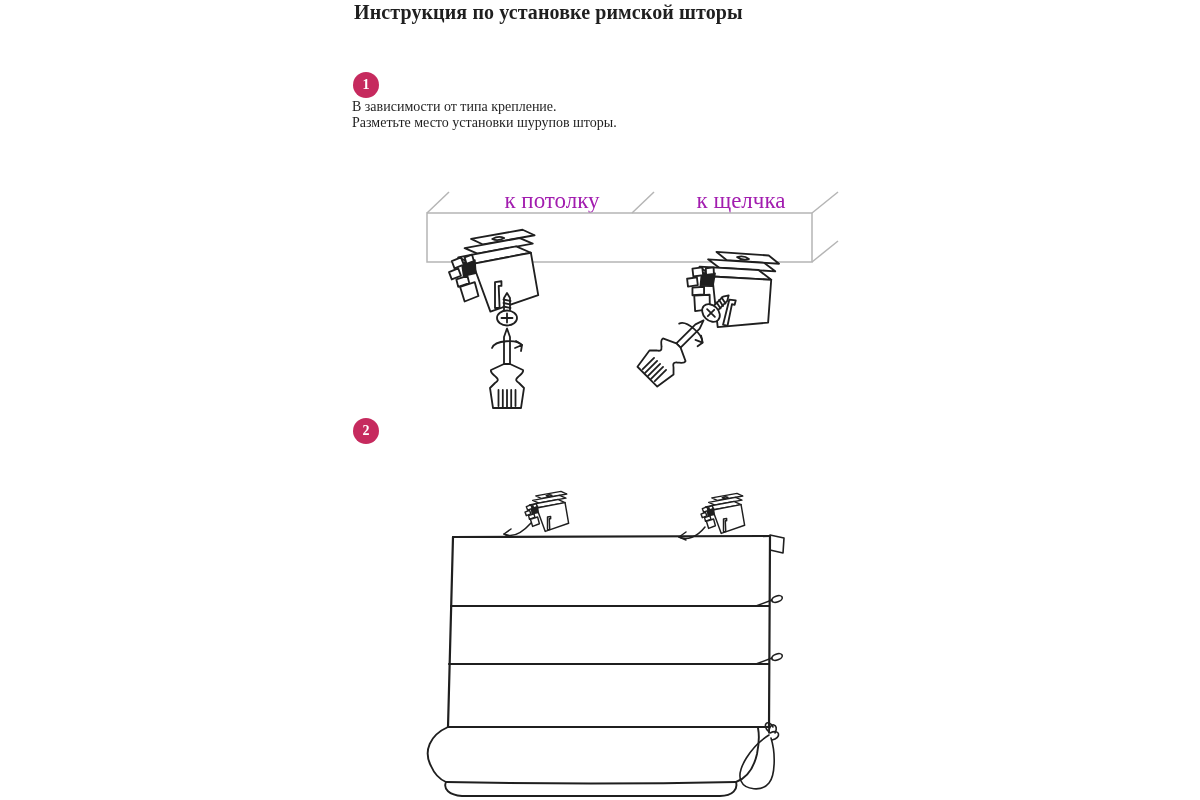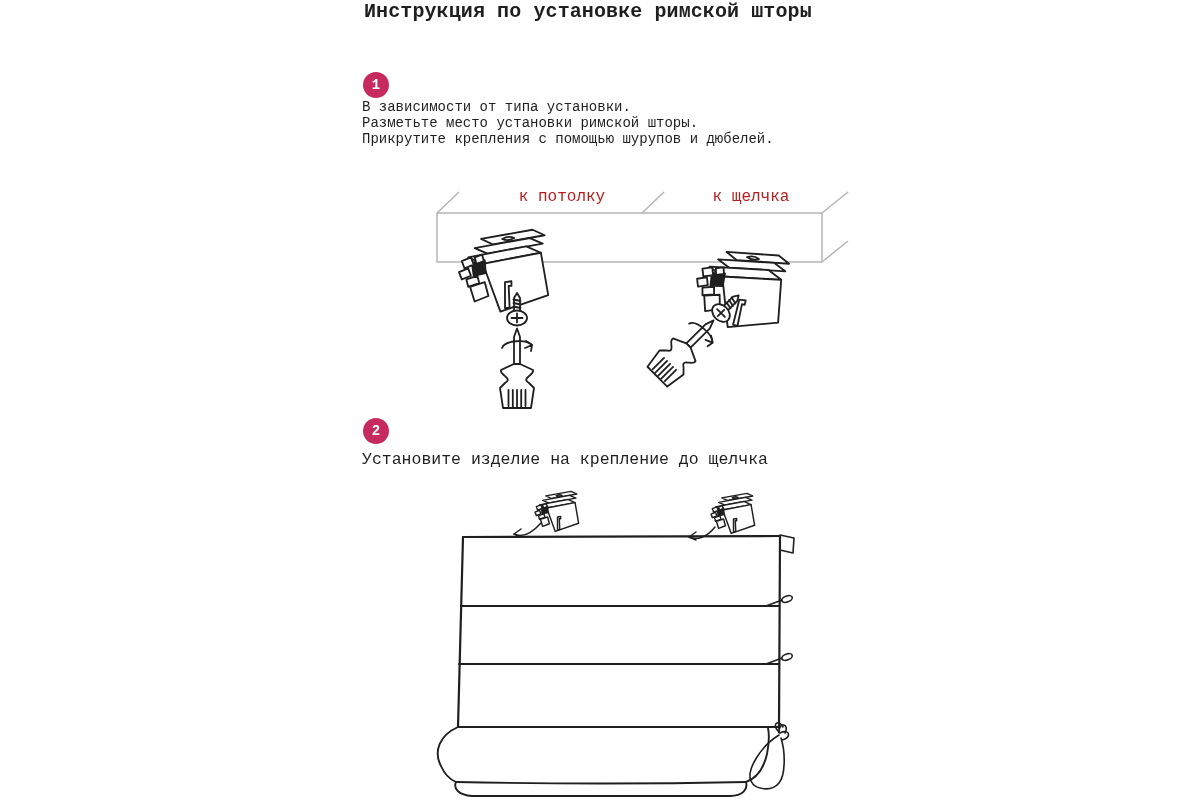--- a/index.html
+++ b/index.html
@@ -1,38 +1,38 @@
 <!DOCTYPE html>
 <html><head>
 <meta charset="utf-8">
 <style>
   html,body{margin:0;padding:0;background:#fff;}
   .page{position:relative;width:1182px;height:800px;background:#ffffff;overflow:hidden;
-        font-family:Liberation Mono, monospace;color:#1f1f1f;margin-left:10px;}
+        font-family:Liberation Serif, serif;color:#1f1f1f;}
 
   .title{position:absolute;left:354px;top:1px;font-size:20px;line-height:22px;font-weight:bold;
          letter-spacing:.1px;white-space:nowrap;}
   .title div{height:22px;}
 
   .step-badge{position:absolute;width:26px;height:26px;border-radius:50%;
               display:flex;align-items:center;justify-content:center;
               color:#fff;font-size:14px;font-weight:bold;}
   .badge-1{left:353px;top:72px;}
   .badge-2{left:353px;top:418px;}
 
   .step-text{position:absolute;left:352px;font-size:14px;line-height:16px;white-space:nowrap;}
   .step1-text{top:99px;}
   .step2-text{top:450px;font-size:16.5px;line-height:19px;}
 
   .diag{position:absolute;display:block;}
   .diag1{left:418px;top:186px;}
   .diag2{left:418px;top:483px;}
 
   .diag-label{position:absolute;top:188px;transform:translateX(-50%);
-              font-size:16px;font-weight:500;white-space:nowrap;color:#b91c1c;}
+              font-size:23px;font-weight:500;white-space:nowrap;color:#a21caf;}
   .label-ceiling{left:552px;}
   .label-wall{left:741px;}
 </style>
 </head>
 <body>
 
 <div class="page">
 
   <svg width="0" height="0" style="position:absolute" aria-hidden="true">
     <defs>
@@ -65,23 +65,22 @@
   </svg>
 
   <div class="title">
     <div>Инструкция по установке римской шторы</div>
   </div>
 
   <div class="step-badge badge-1" style="background: rgb(198, 42, 94);">
     <span>1</span>
   </div>
   <div class="step-text step1-text">
-    <div>В зависимости от типа установки.</div>
-    <div>Разметьте место установки римской шторы.</div>
-    <div>Прикрутите крепления с помощью шурупов и дюбелей.</div>
+    <div>В зависимости от типа крепление.</div>
+    <div>Разметьте место установки шурупов шторы.</div>
   </div>
 
   <div class="diag-label label-ceiling">к потолку</div>
   <div class="diag-label label-wall">к щелчка</div>
 
   <svg class="diag diag1" width="440" height="235" viewBox="0 0 440 235">
     <g stroke="#b5b5b5" stroke-width="1.5" fill="none">
       <path d="M9,27 L394,27 L394,76 L9,76 Z"></path>
       <path d="M9,27 L31,6"></path>
       <path d="M214,27 L236,6"></path>
@@ -89,23 +88,20 @@
       <path d="M394,76 L420,55"></path>
     </g>
     <use href="#bracket" xlink:href="#bracket" transform="translate(31,41) scale(0.92)" stroke-width="2"></use>
     <use href="#screwdriver" xlink:href="#screwdriver" transform="translate(89,132)" stroke-width="1.8"></use>
     <use href="#bracket" xlink:href="#bracket" transform="translate(280,49) rotate(14) scale(0.92)" stroke-width="2"></use>
     <use href="#screwdriver" xlink:href="#screwdriver" transform="translate(293,127) rotate(45)" stroke-width="1.8"></use>
   </svg>
 
   <div class="step-badge badge-2" style="background: rgb(198, 42, 94);">
     <span>2</span>
-  </div>
-  <div class="step-text step2-text">
-    <div>Установите изделие на крепление до щелчка</div>
   </div>
 
   <svg class="diag diag2" width="400" height="317" viewBox="0 0 400 317">
 
     <use href="#bracket" xlink:href="#bracket" transform="translate(107,7) scale(0.45)" stroke-width="3.2"></use>
     <use href="#bracket" xlink:href="#bracket" transform="translate(283,9) scale(0.45)" stroke-width="3.2"></use>
     <g stroke="#1f1f1f" stroke-width="1.5" fill="none" stroke-linecap="round">
       <path d="M113,40 C104,50 94,55 86,51"></path>
       <path d="M86,51 l7,-5 m-7,5 l7,3"></path>
       <path d="M287,44 C279,54 269,58 261,54"></path>

